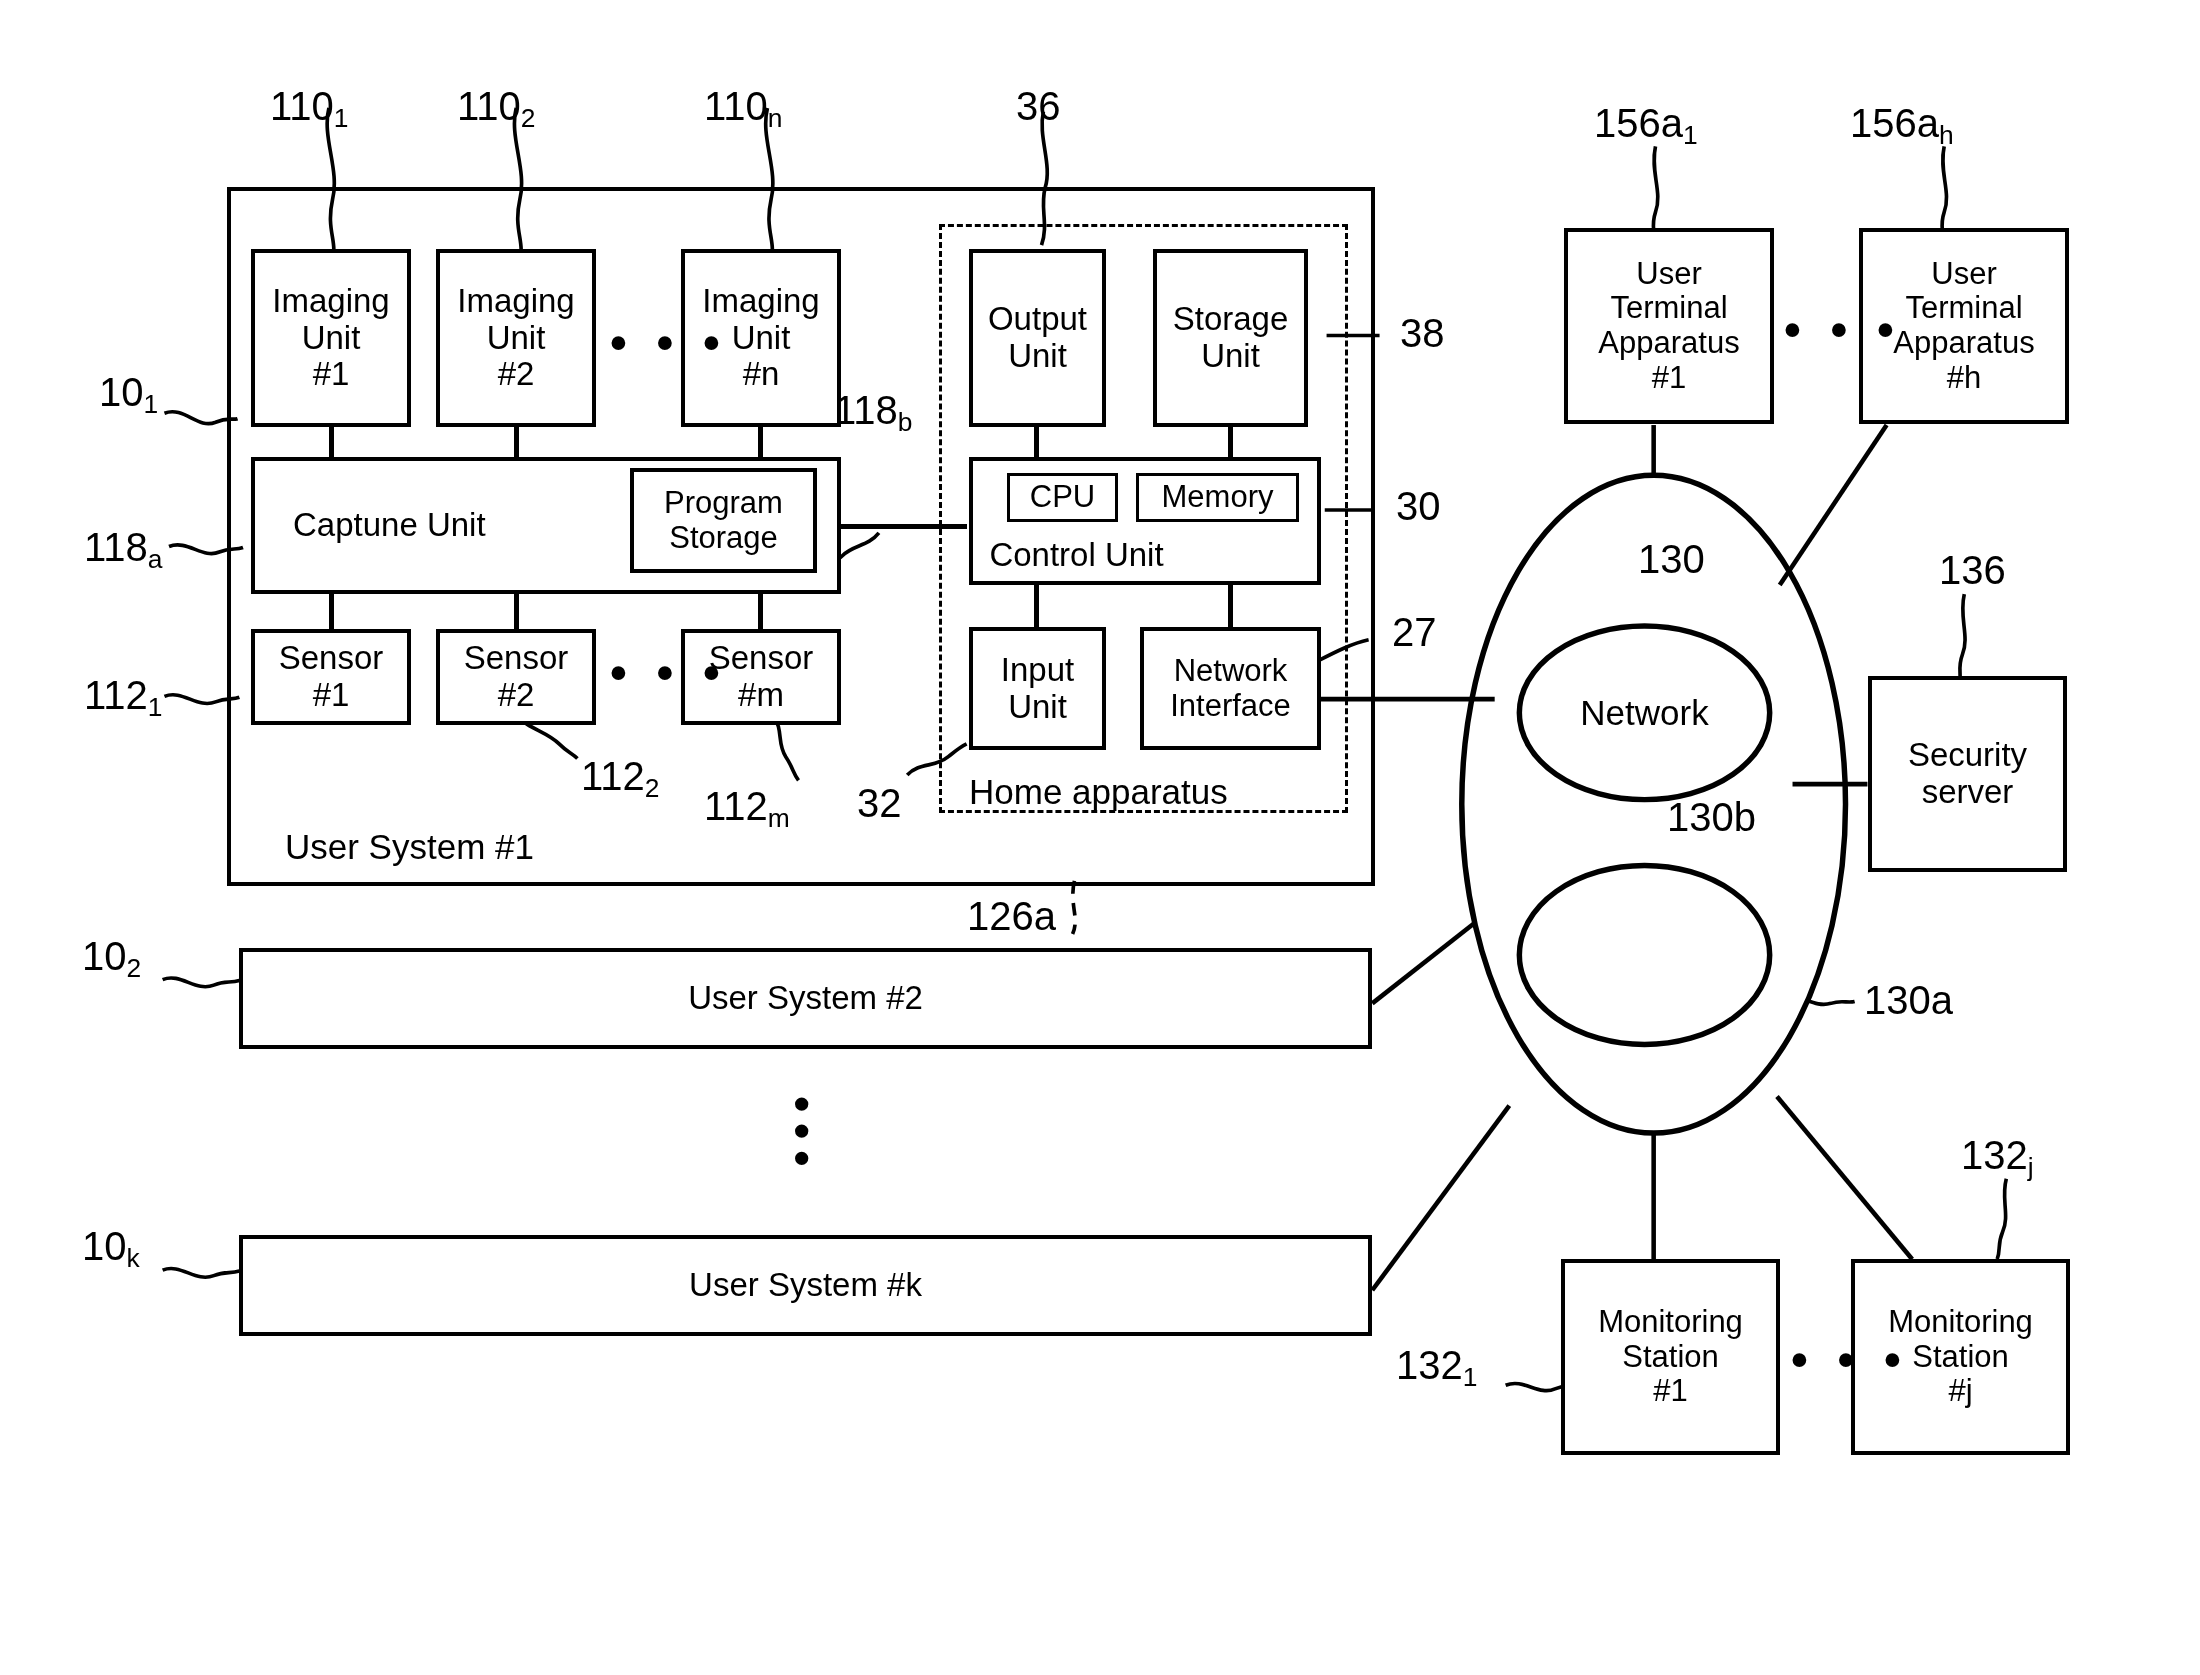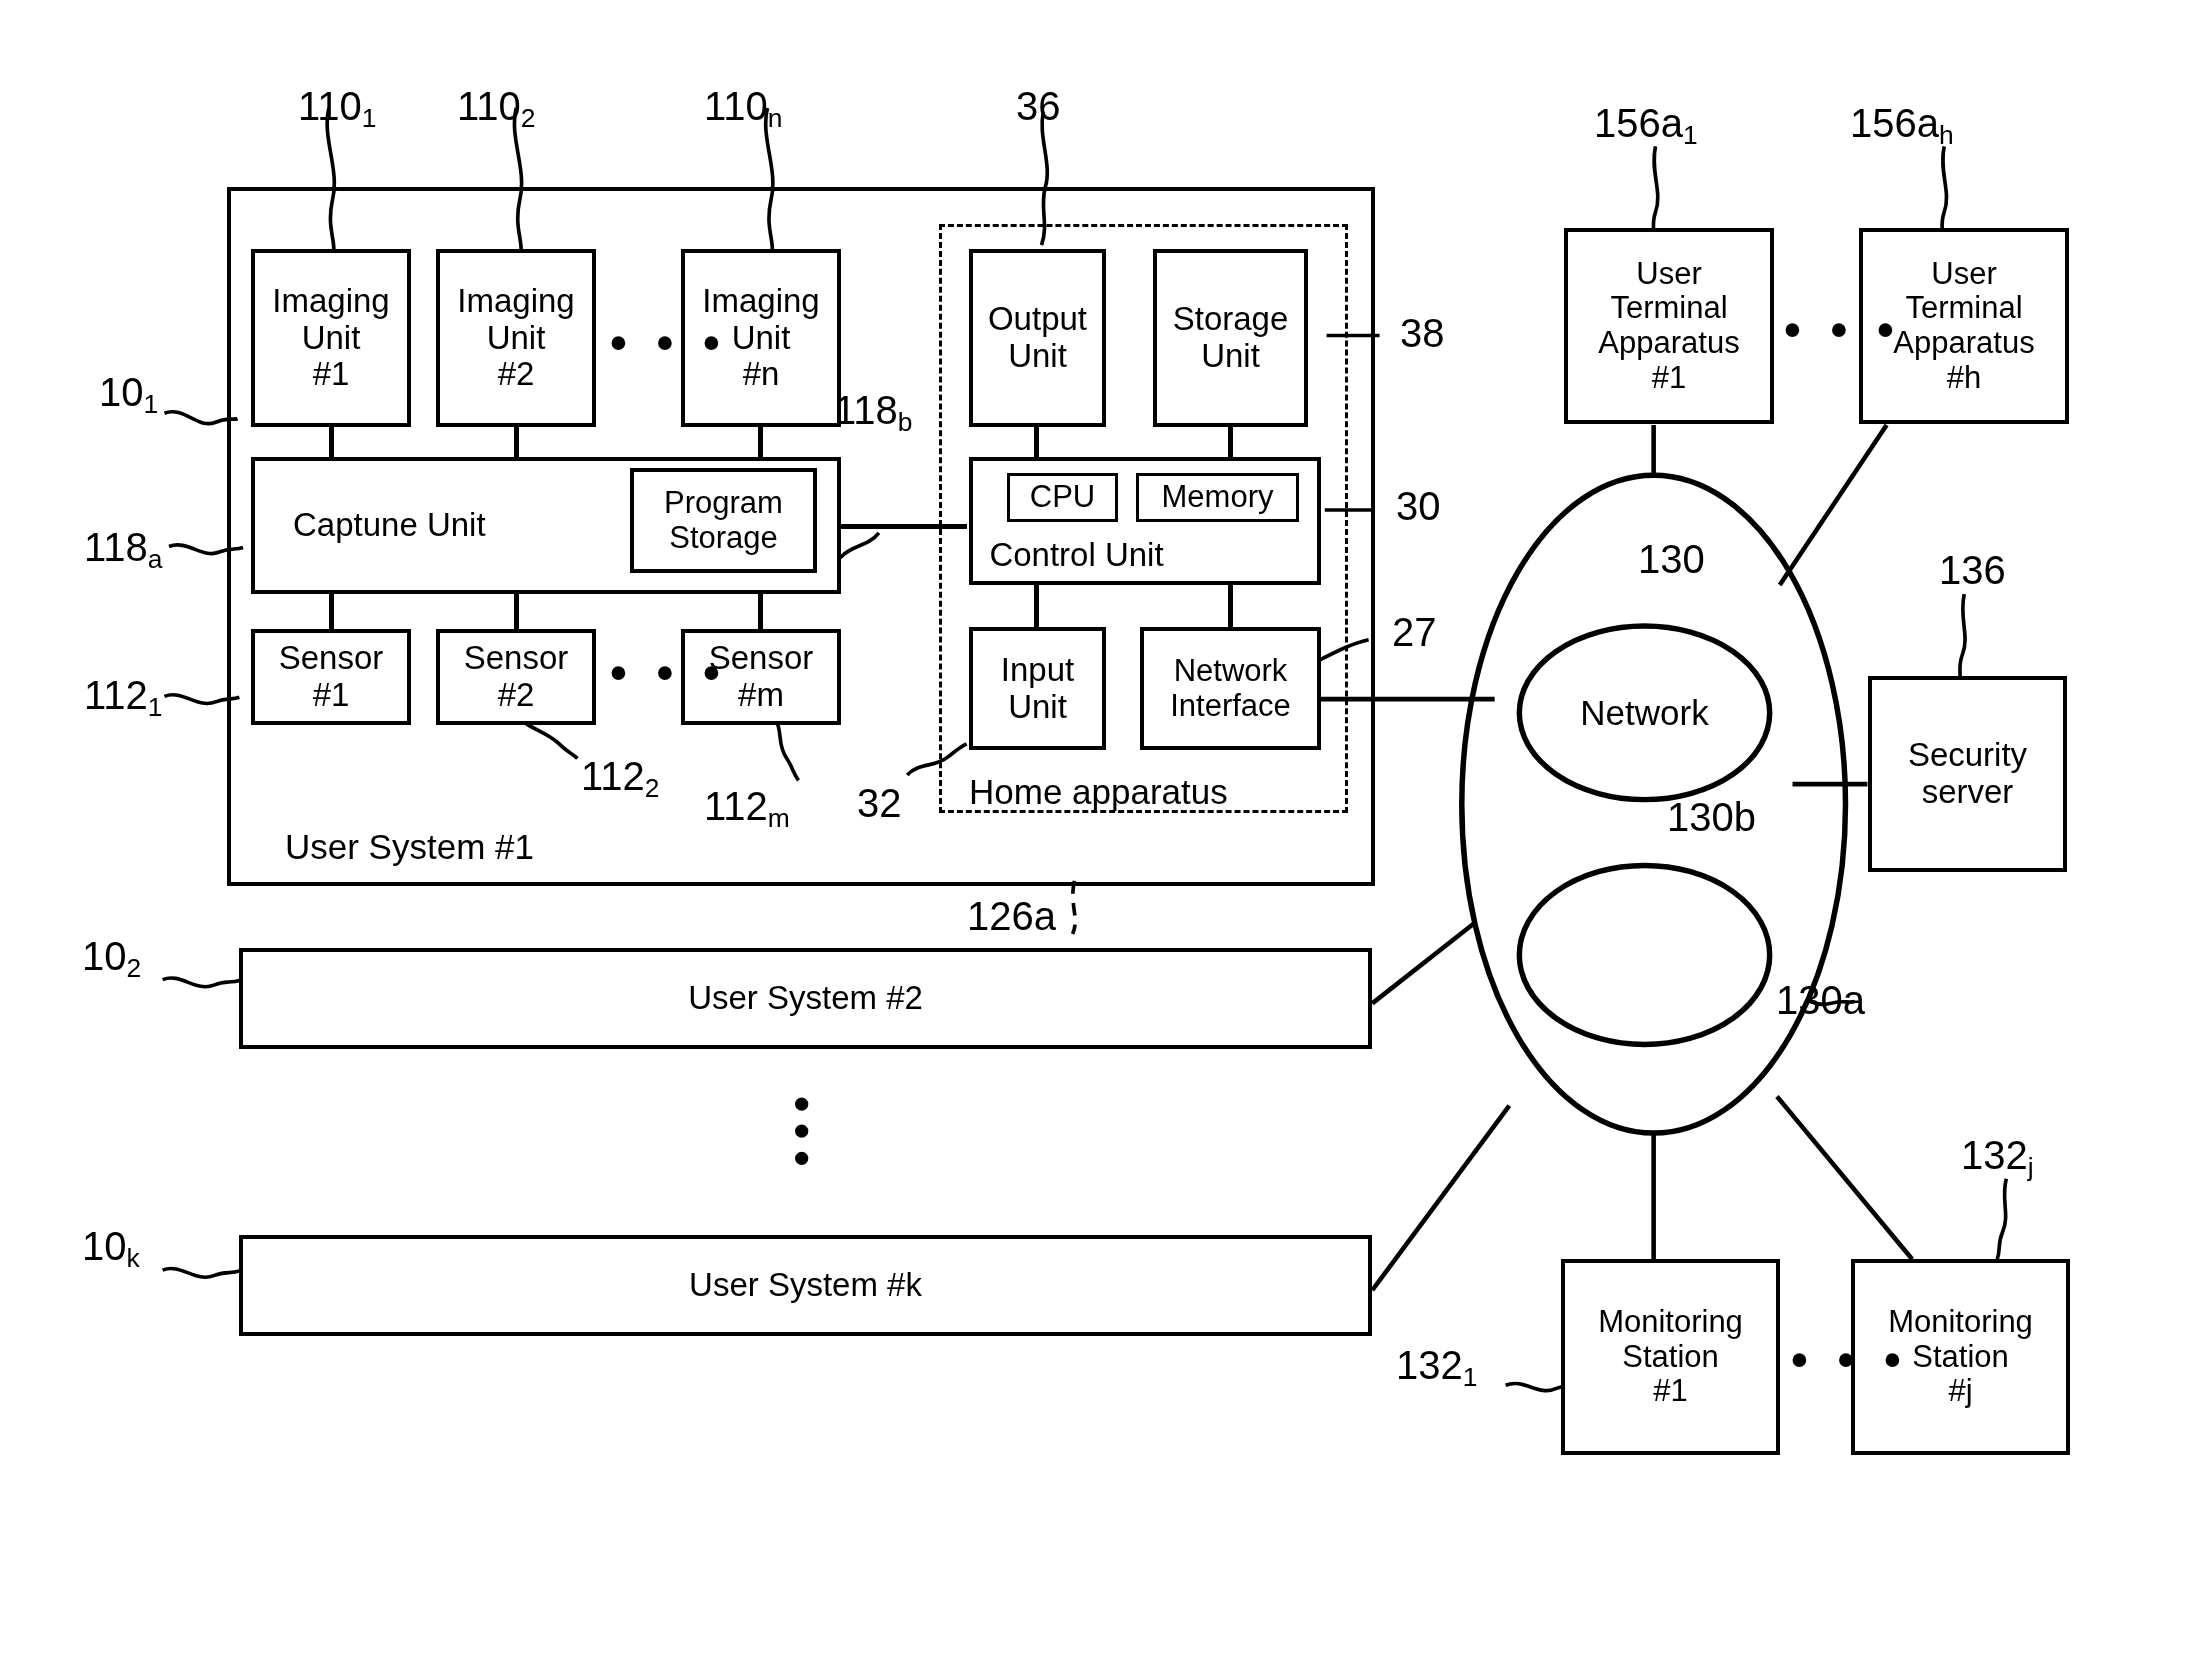--- a/index.html
+++ b/index.html
@@ -213,21 +213,21 @@
     <span>10</span><span class="sub">1</span>
   </span>
 
   <div class="box" style="left:251px; top:249px; width:160px; height:178px;">
     <span class="lbl">
       <span>Imaging</span><br>
       <span>Unit</span><br>
       <span>#1</span>
     </span>
   </div>
-  <span class="ref" style="left:270px; top:84px;margin-left:28px;">
+  <span class="ref" style="left:270px; top:84px;">
     <span>110</span><span class="sub">1</span>
   </span>
 
   <div class="box" style="left:436px; top:249px; width:160px; height:178px;">
     <span class="lbl">
       <span>Imaging</span><br>
       <span>Unit</span><br>
       <span>#2</span>
     </span>
   </div>
@@ -396,21 +396,21 @@
     <span>Network</span>
   </div>
   <span class="ref" style="left:1638px; top:537px;">
     <span>130</span>
   </span>
 
   <span class="ref" style="left:1667px; top:795px;">
     <span>130b</span>
   </span>
 
-  <span class="ref" style="left:1776px; top:978px;text-align:right;">
+  <span class="ref" style="left:1864px; top:978px;text-align:right;">
     <span>130a</span>
   </span>
 
   <div class="box" style="left:1564px; top:228px; width:210px; height:196px; font-size:31px;">
     <span class="lbl">
       <span>User</span><br>
       <span>Terminal</span><br>
       <span>Apparatus</span><br>
       <span>#1</span>
     </span>

